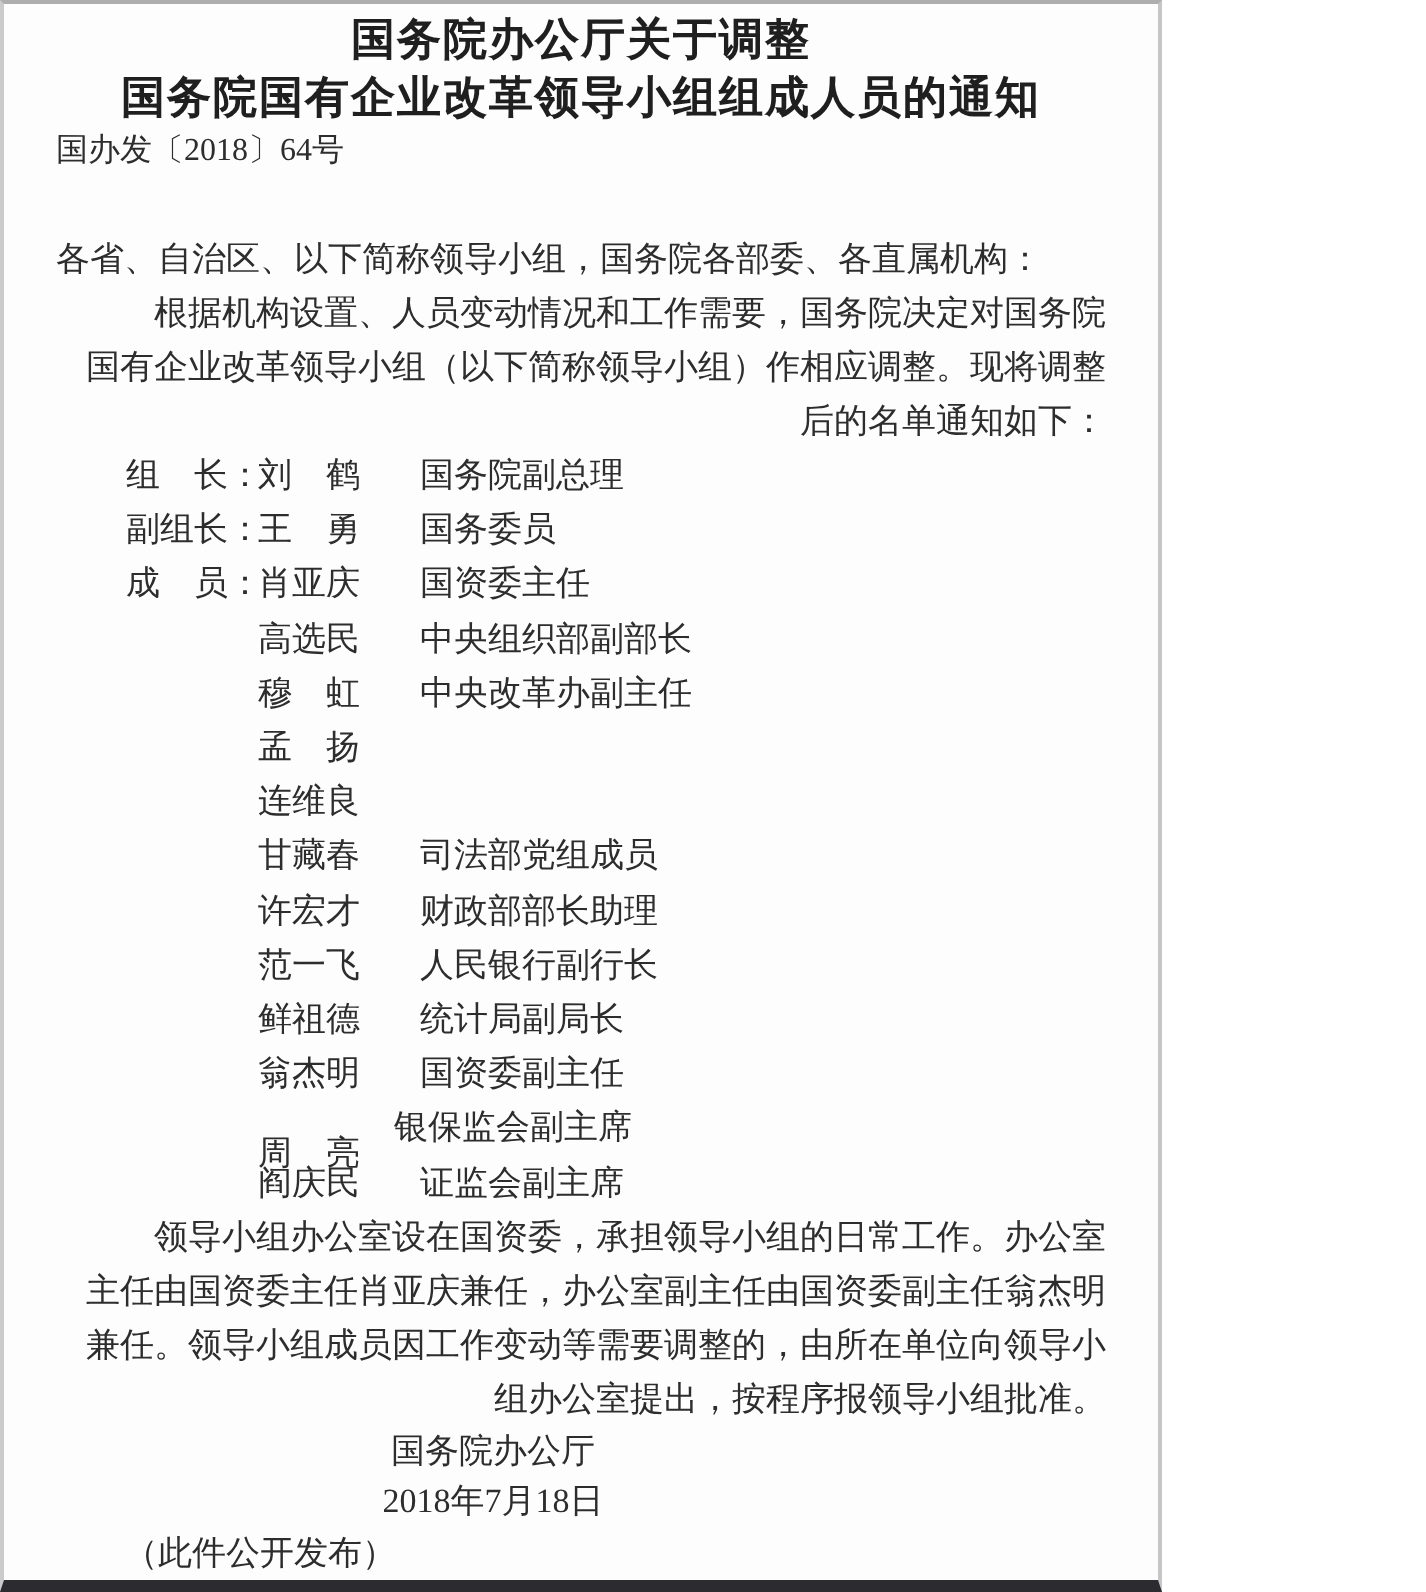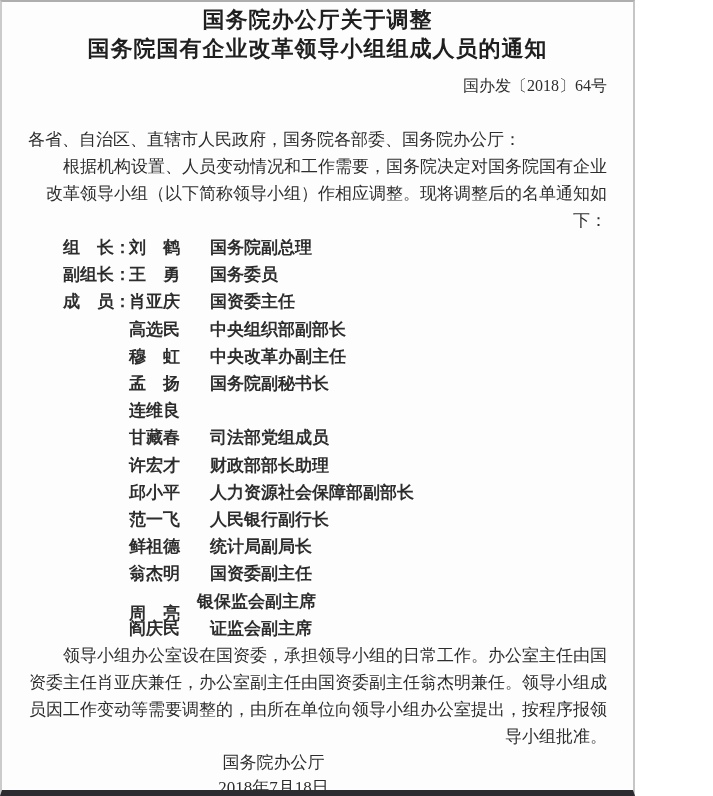--- a/index.html
+++ b/index.html
@@ -2,21 +2,21 @@
 <html><head>
 <meta charset="utf-8">
 <style>
   html, body {
     margin: 0;
     padding: 0;
     background: #ffffff;
   }
   .doc {
     position: relative;
-    width: 635px;
+    width: 581px;
     height: 796px;
     box-sizing: border-box;
     background: #fdfdfe;
     border-left: 2px solid #cbcbcb;
     border-right: 2px solid #c6c6c6;
     border-top: 2px solid #aeaeae;
     border-bottom: 6px solid #2b2b30;
     padding: 3px 26px 12px 26px;
     overflow: hidden;
     color: #2d2d2d;
@@ -24,34 +24,34 @@
   }
   .title {
     text-align: center;
     font-weight: bold;
     font-size: 22px;
     line-height: 29px;
     color: #1f1f1f;
     letter-spacing: 1px;
   }
   .docnum {
-    text-align: right;
+    text-align: left;
     font-size: 16px;
     line-height: 21px;
-    margin-top: 12px;
+    margin-top: 2px;
     color: #2d2d2d;
   }
   p { margin: 0; }
   .bodytext {
     font-size: 17px;
     line-height: 27px;
   }
   .salutation { margin-top: 30px; }
   .indent { text-indent: 2em; text-align: right; }
-  .member-list { margin-left: 35px; font-weight: bold; }
+  .member-list { margin-left: 35px; }
   .member-row {
     height: 27.2px;
     display: flex;
     align-items: center;
     white-space: nowrap;
     font-size: 17px;
   }
   .role  { display: inline-block; width: 66px; }
   .mname { display: inline-block; width: 81px; }
   .member-row.tight .mname { width: 68px; margin-top: 25px; }
@@ -71,21 +71,21 @@
 <body>
 
 <div class="doc">
 
   <div class="title">国务院办公厅关于调整</div>
 
   <div class="title">国务院国有企业改革领导小组组成人员的通知</div>
 
   <div class="docnum">国办发〔2018〕64号</div>
 
-  <p class="bodytext salutation">各省、自治区、直辖市人民政府，国务院各部委、国务院办公厅：</p>
+  <p class="bodytext salutation">各省、自治区、以下简称领导小组，国务院各部委、各直属机构：</p>
 
   <p class="bodytext indent">根据机构设置、人员变动情况和工作需要，国务院决定对国务院国有企业改革领导小组（以下简称领导小组）作相应调整。现将调整后的名单通知如下：</p>
 
   <div class="member-list">
 
   <div class="member-row">
       <span class="role">组　长：</span>
       <span class="mname">刘　鹤</span>
       <span class="mpos">国务院副总理</span>
     </div>
@@ -105,40 +105,34 @@
       <span class="mpos">中央组织部副部长</span>
     </div>
       <div class="member-row">
       <span class="role"></span>
       <span class="mname">穆　虹</span>
       <span class="mpos">中央改革办副主任</span>
     </div>
       <div class="member-row">
       <span class="role"></span>
       <span class="mname">孟　扬</span>
-      <span class="mpos">国务院副秘书长</span>
     </div>
       <div class="member-row">
       <span class="role"></span>
       <span class="mname">连维良</span>
     </div>
       <div class="member-row">
       <span class="role"></span>
       <span class="mname">甘藏春</span>
       <span class="mpos">司法部党组成员</span>
     </div>
       <div class="member-row">
       <span class="role"></span>
       <span class="mname">许宏才</span>
       <span class="mpos">财政部部长助理</span>
-    </div>
-      <div class="member-row">
-      <span class="role"></span>
-      <span class="mname">邱小平</span>
-      <span class="mpos">人力资源社会保障部副部长</span>
     </div>
       <div class="member-row">
       <span class="role"></span>
       <span class="mname">范一飞</span>
       <span class="mpos">人民银行副行长</span>
     </div>
       <div class="member-row">
       <span class="role"></span>
       <span class="mname">鲜祖德</span>
       <span class="mpos">统计局副局长</span>

